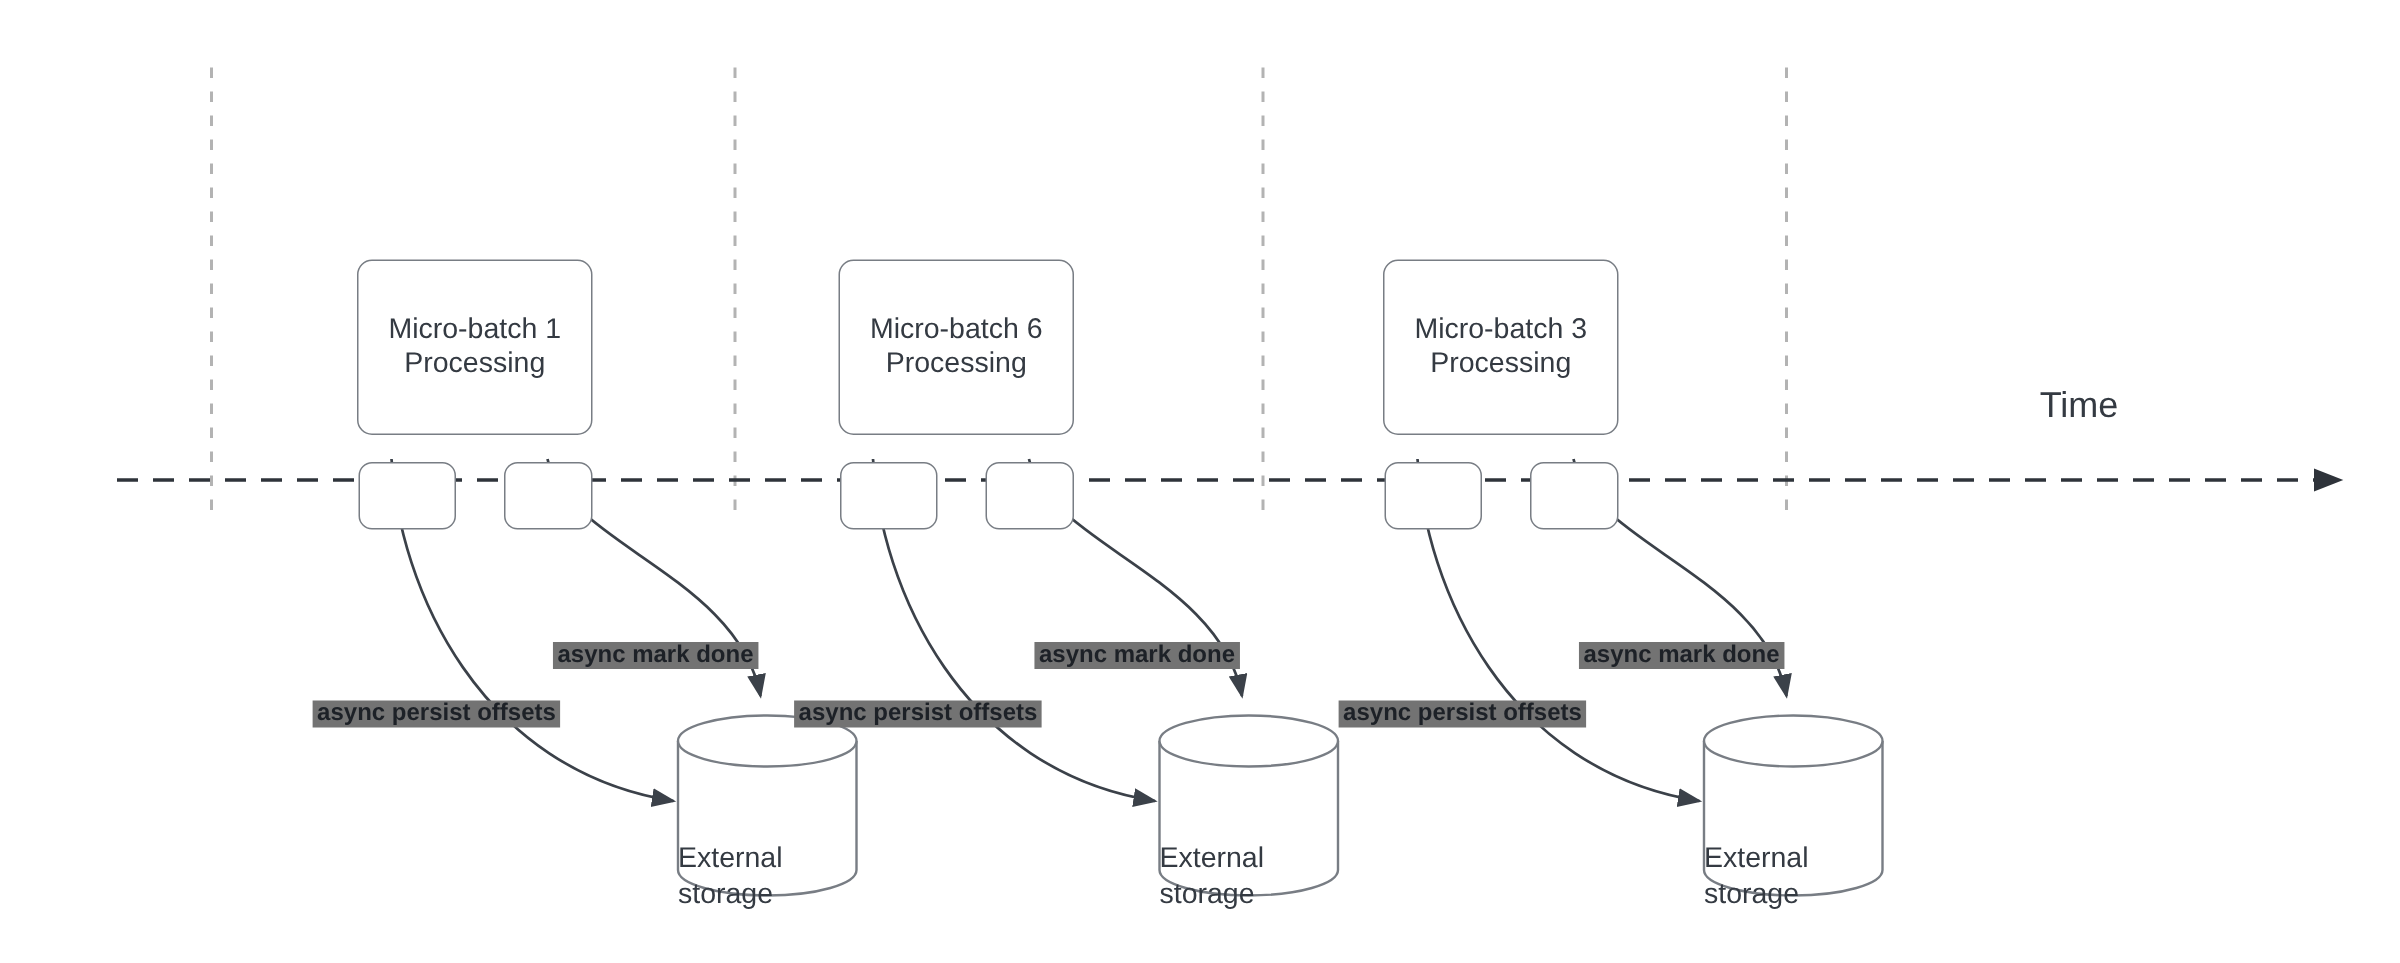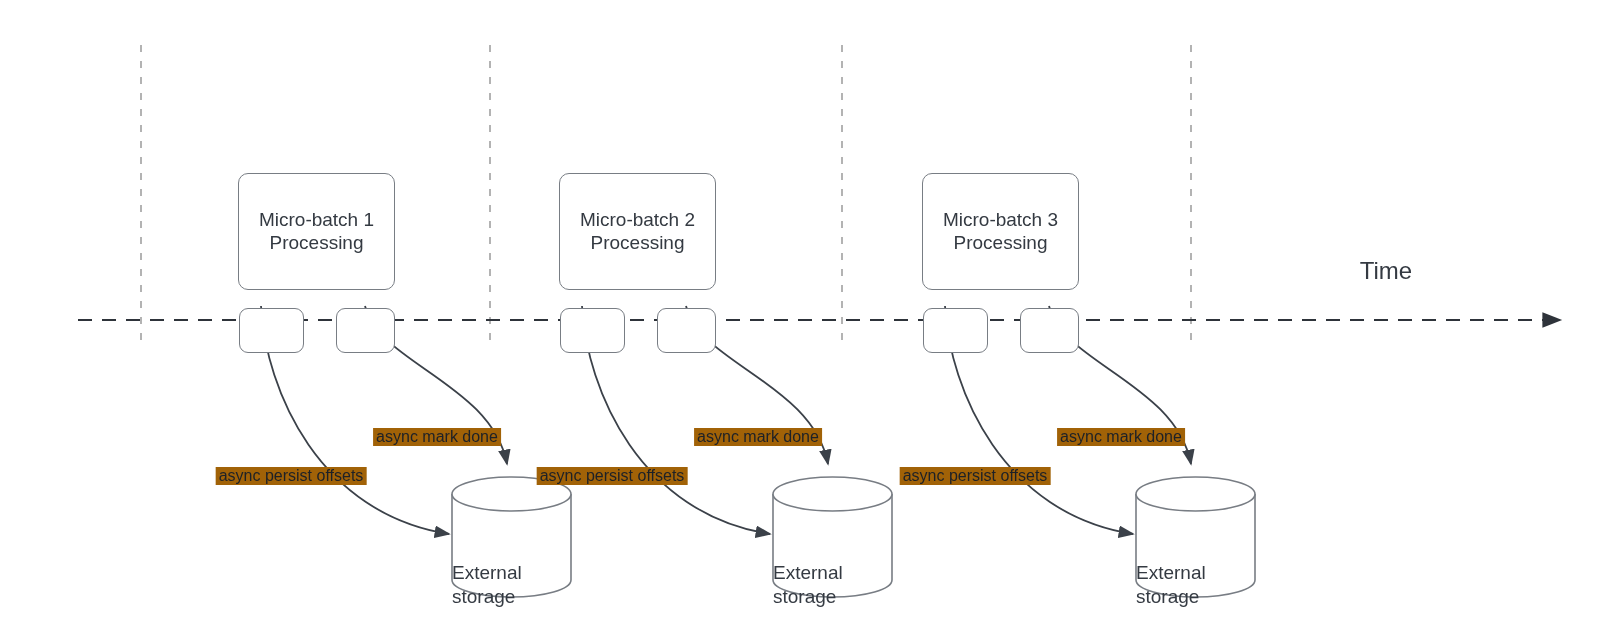--- a/index.html
+++ b/index.html
@@ -26,22 +26,22 @@
     text-align:center; font-size:19px; line-height:1.18;
     color:var(--box-text,#343a42); padding:2px;
   }
   .task-box { border-radius:9px; }
   .storage-label {
     position:absolute; display:flex; align-items:center; justify-content:center;
     text-align:left; font-size:19px; line-height:1.26; color:var(--box-text,#343a42);
   }
   .edge-label {
     position:absolute; transform:translate(-50%,-50%);
-    background:#a16207; padding:0 3px; white-space:nowrap;
-    font-weight:normal; font-size:16px; color:var(--label-text,#1d2127);
+    background:#737373; padding:0 3px; white-space:nowrap;
+    font-weight:bold; font-size:16px; color:var(--label-text,#1d2127);
   }
   .time-label {
     position:absolute; left:1336px; top:257px; width:100px;
     text-align:center; font-size:24px; color:var(--box-text,#343a42);
   }
 </style>
 </head>
 <body>
 
 <div class="canvas">
@@ -91,21 +91,21 @@
     </div>
     <div class="node task-box" style="left:239px; top:260px; width:65px; height:45px;"></div>
     <div class="node task-box" style="left:336px; top:260px; width:59px; height:45px;"></div>
     <div class="storage-label" style="left:452px; top:497px; width:119px; height:80px;">External storage</div>
     <div class="edge-label" style="left:291px; top:428px;">async persist offsets</div>
     <div class="edge-label" style="left:437px; top:389px;">async mark done</div>
   </div>
 
   <div class="group" style="left:321px">
     <div class="node main-box" style="left:238px; top:125px; width:157px; height:117px;">
-      <span>Micro-batch 2 Processing</span>
+      <span>Micro-batch 6 Processing</span>
     </div>
     <div class="node task-box" style="left:239px; top:260px; width:65px; height:45px;"></div>
     <div class="node task-box" style="left:336px; top:260px; width:59px; height:45px;"></div>
     <div class="storage-label" style="left:452px; top:497px; width:119px; height:80px;">External storage</div>
     <div class="edge-label" style="left:291px; top:428px;">async persist offsets</div>
     <div class="edge-label" style="left:437px; top:389px;">async mark done</div>
   </div>
 
   <div class="group" style="left:684px">
     <div class="node main-box" style="left:238px; top:125px; width:157px; height:117px;">

